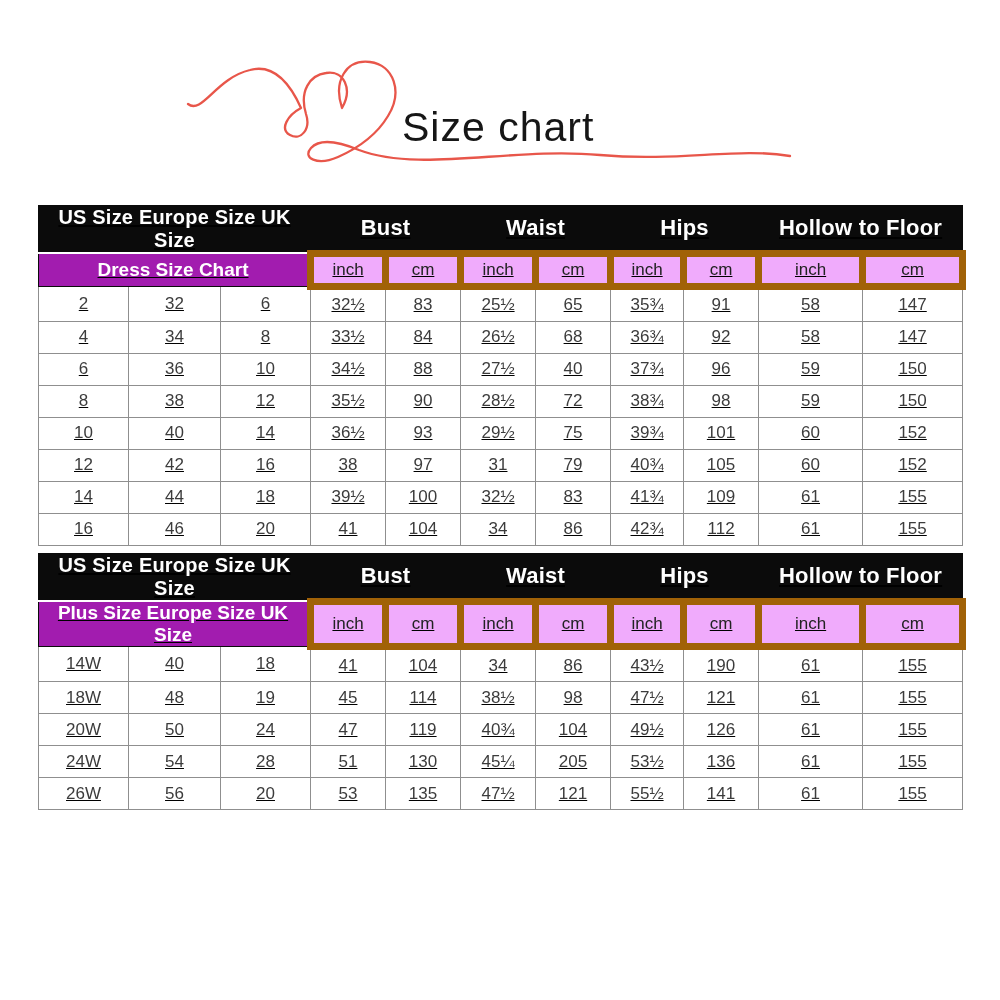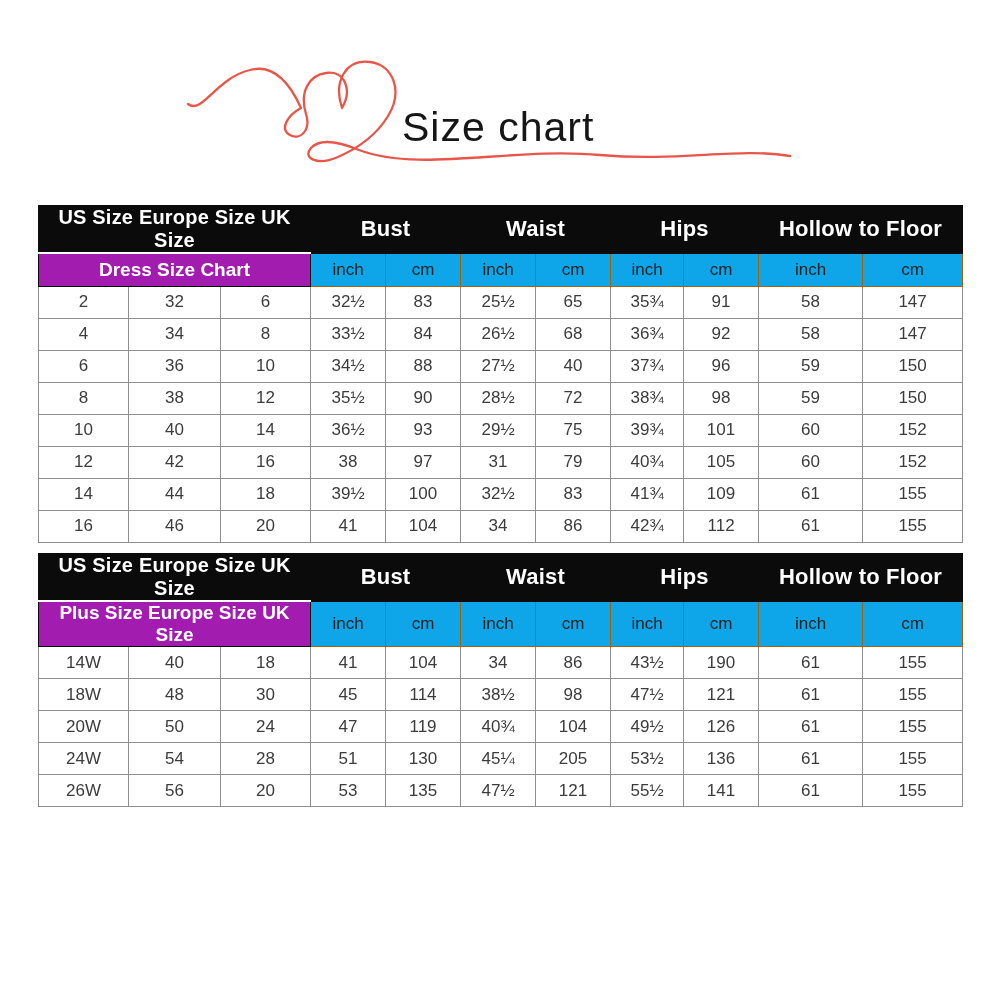--- a/index.html
+++ b/index.html
@@ -12,41 +12,41 @@
   .title-wrap { position:absolute; left:0; top:0; width:1000px; height:205px; }
   .squiggle { position:absolute; left:180px; top:52px; }
   .title-text {
     position:absolute; left:402px; top:104px;
     font-size:41px; font-weight:400; color:#161616; letter-spacing:1px;
     white-space:nowrap;
   }
   
   table.size-table {
     position:absolute; left:38px; width:924px;
-    border-collapse:collapse; table-layout:fixed;
+    border-collapse:collapse; table-layout:fixed;text-decoration:underline;
   }
   #table-regular { top:205px; }
   #table-plus    { top:553px; }
   th, td { padding:0; text-align:center; vertical-align:middle; }
   tr.group-row th {
     background:#0b0b0b; color:#ffffff; height:43px;
     border:1px solid #0b0b0b;
   }
   th.sizes-h   { font-size:20px; font-weight:600; letter-spacing:0.2px; }
   th.measure-h { font-size:22px; font-weight:700; letter-spacing:0.2px; }
   tr.sub-row { height:33px; }
   th.label-cell {
     background:#a21caf; color:#ffffff;
     font-size:19px; font-weight:600;
     border:1px solid #0b0b0b; border-top:2px solid #ffffff;
   }
   th.unit-cell {
-    background:#0ea5e9; color:#222222;
+    background:#f0abfc; color:#222222;
     font-size:17px; font-weight:400;
-    border:1px solid #a16207;
+    border:7px solid #a16207;
   }
   tbody td {
     height:31px; background:#ffffff;
     font-size:17px; color:#3c3c3c;
     border:1px solid #8f8f8f;
   }
 </style>
 </head>
 <body>
 
@@ -258,21 +258,21 @@
           <td>34</td>
           <td>86</td>
           <td>43½</td>
           <td>190</td>
           <td>61</td>
           <td>155</td>
         </tr>
         <tr>
           <td>18W</td>
           <td>48</td>
-          <td>30</td>
+          <td>19</td>
           <td>45</td>
           <td>114</td>
           <td>38½</td>
           <td>98</td>
           <td>47½</td>
           <td>121</td>
           <td>61</td>
           <td>155</td>
         </tr>
         <tr>

